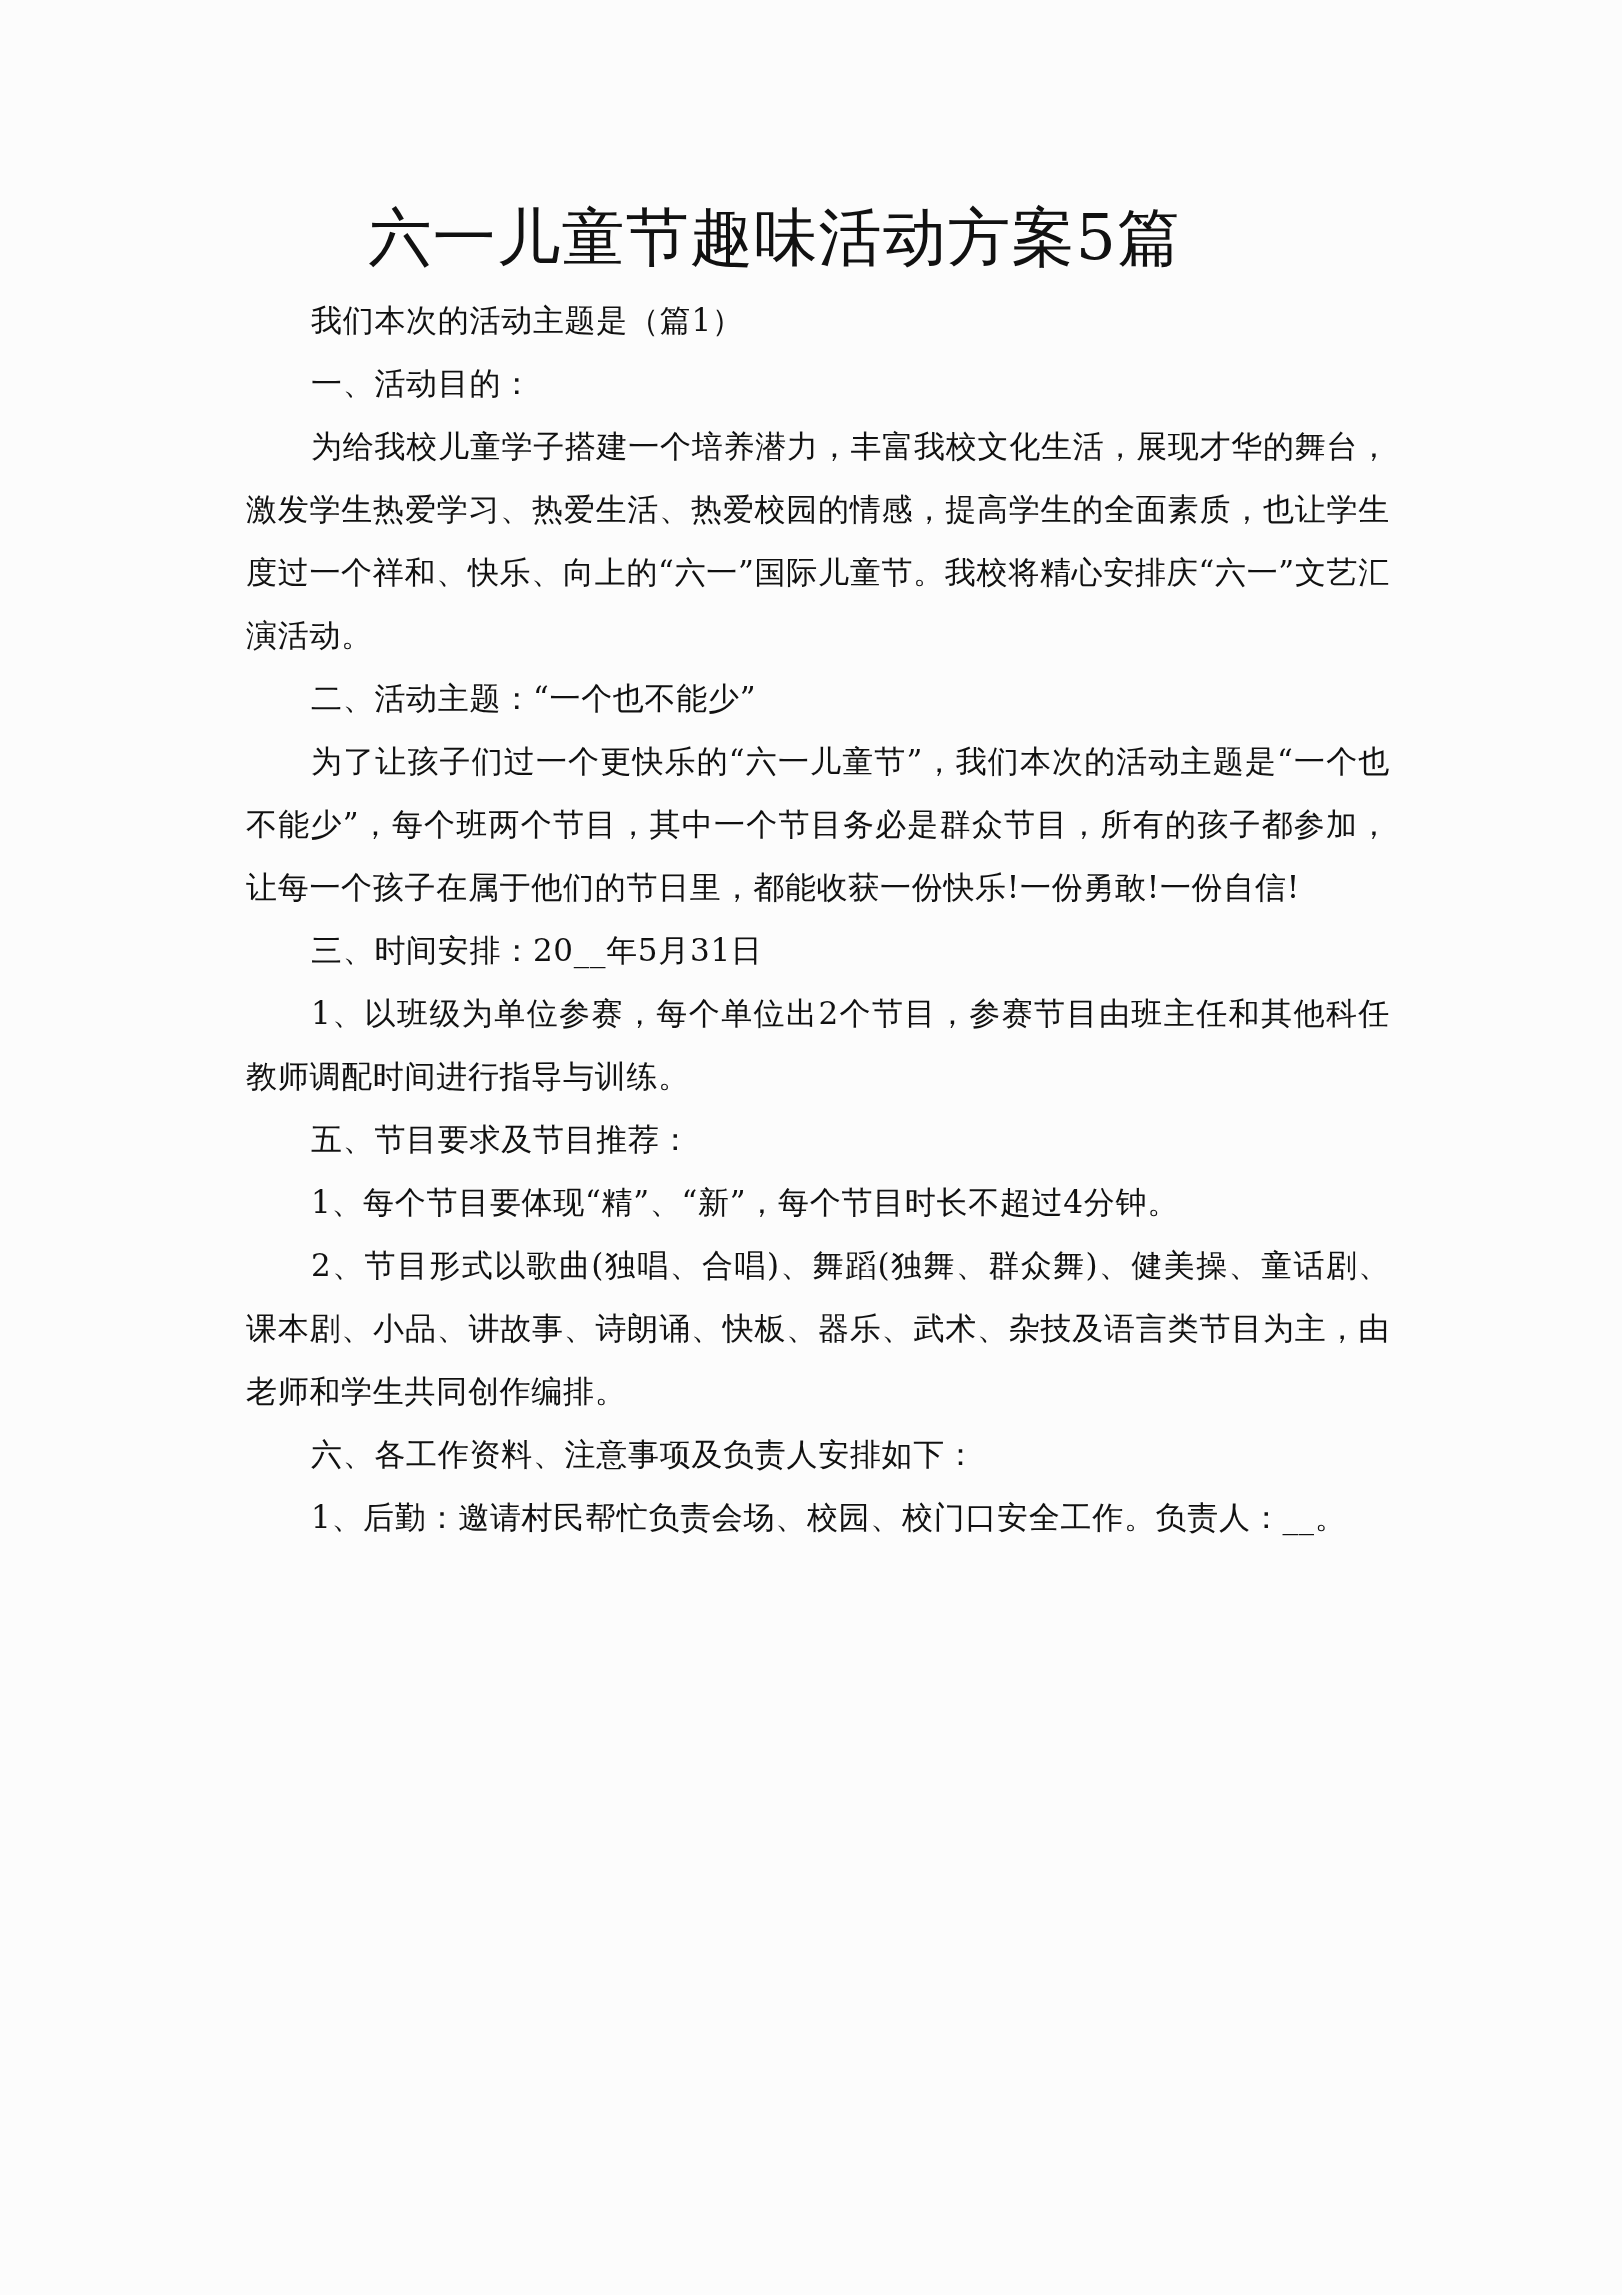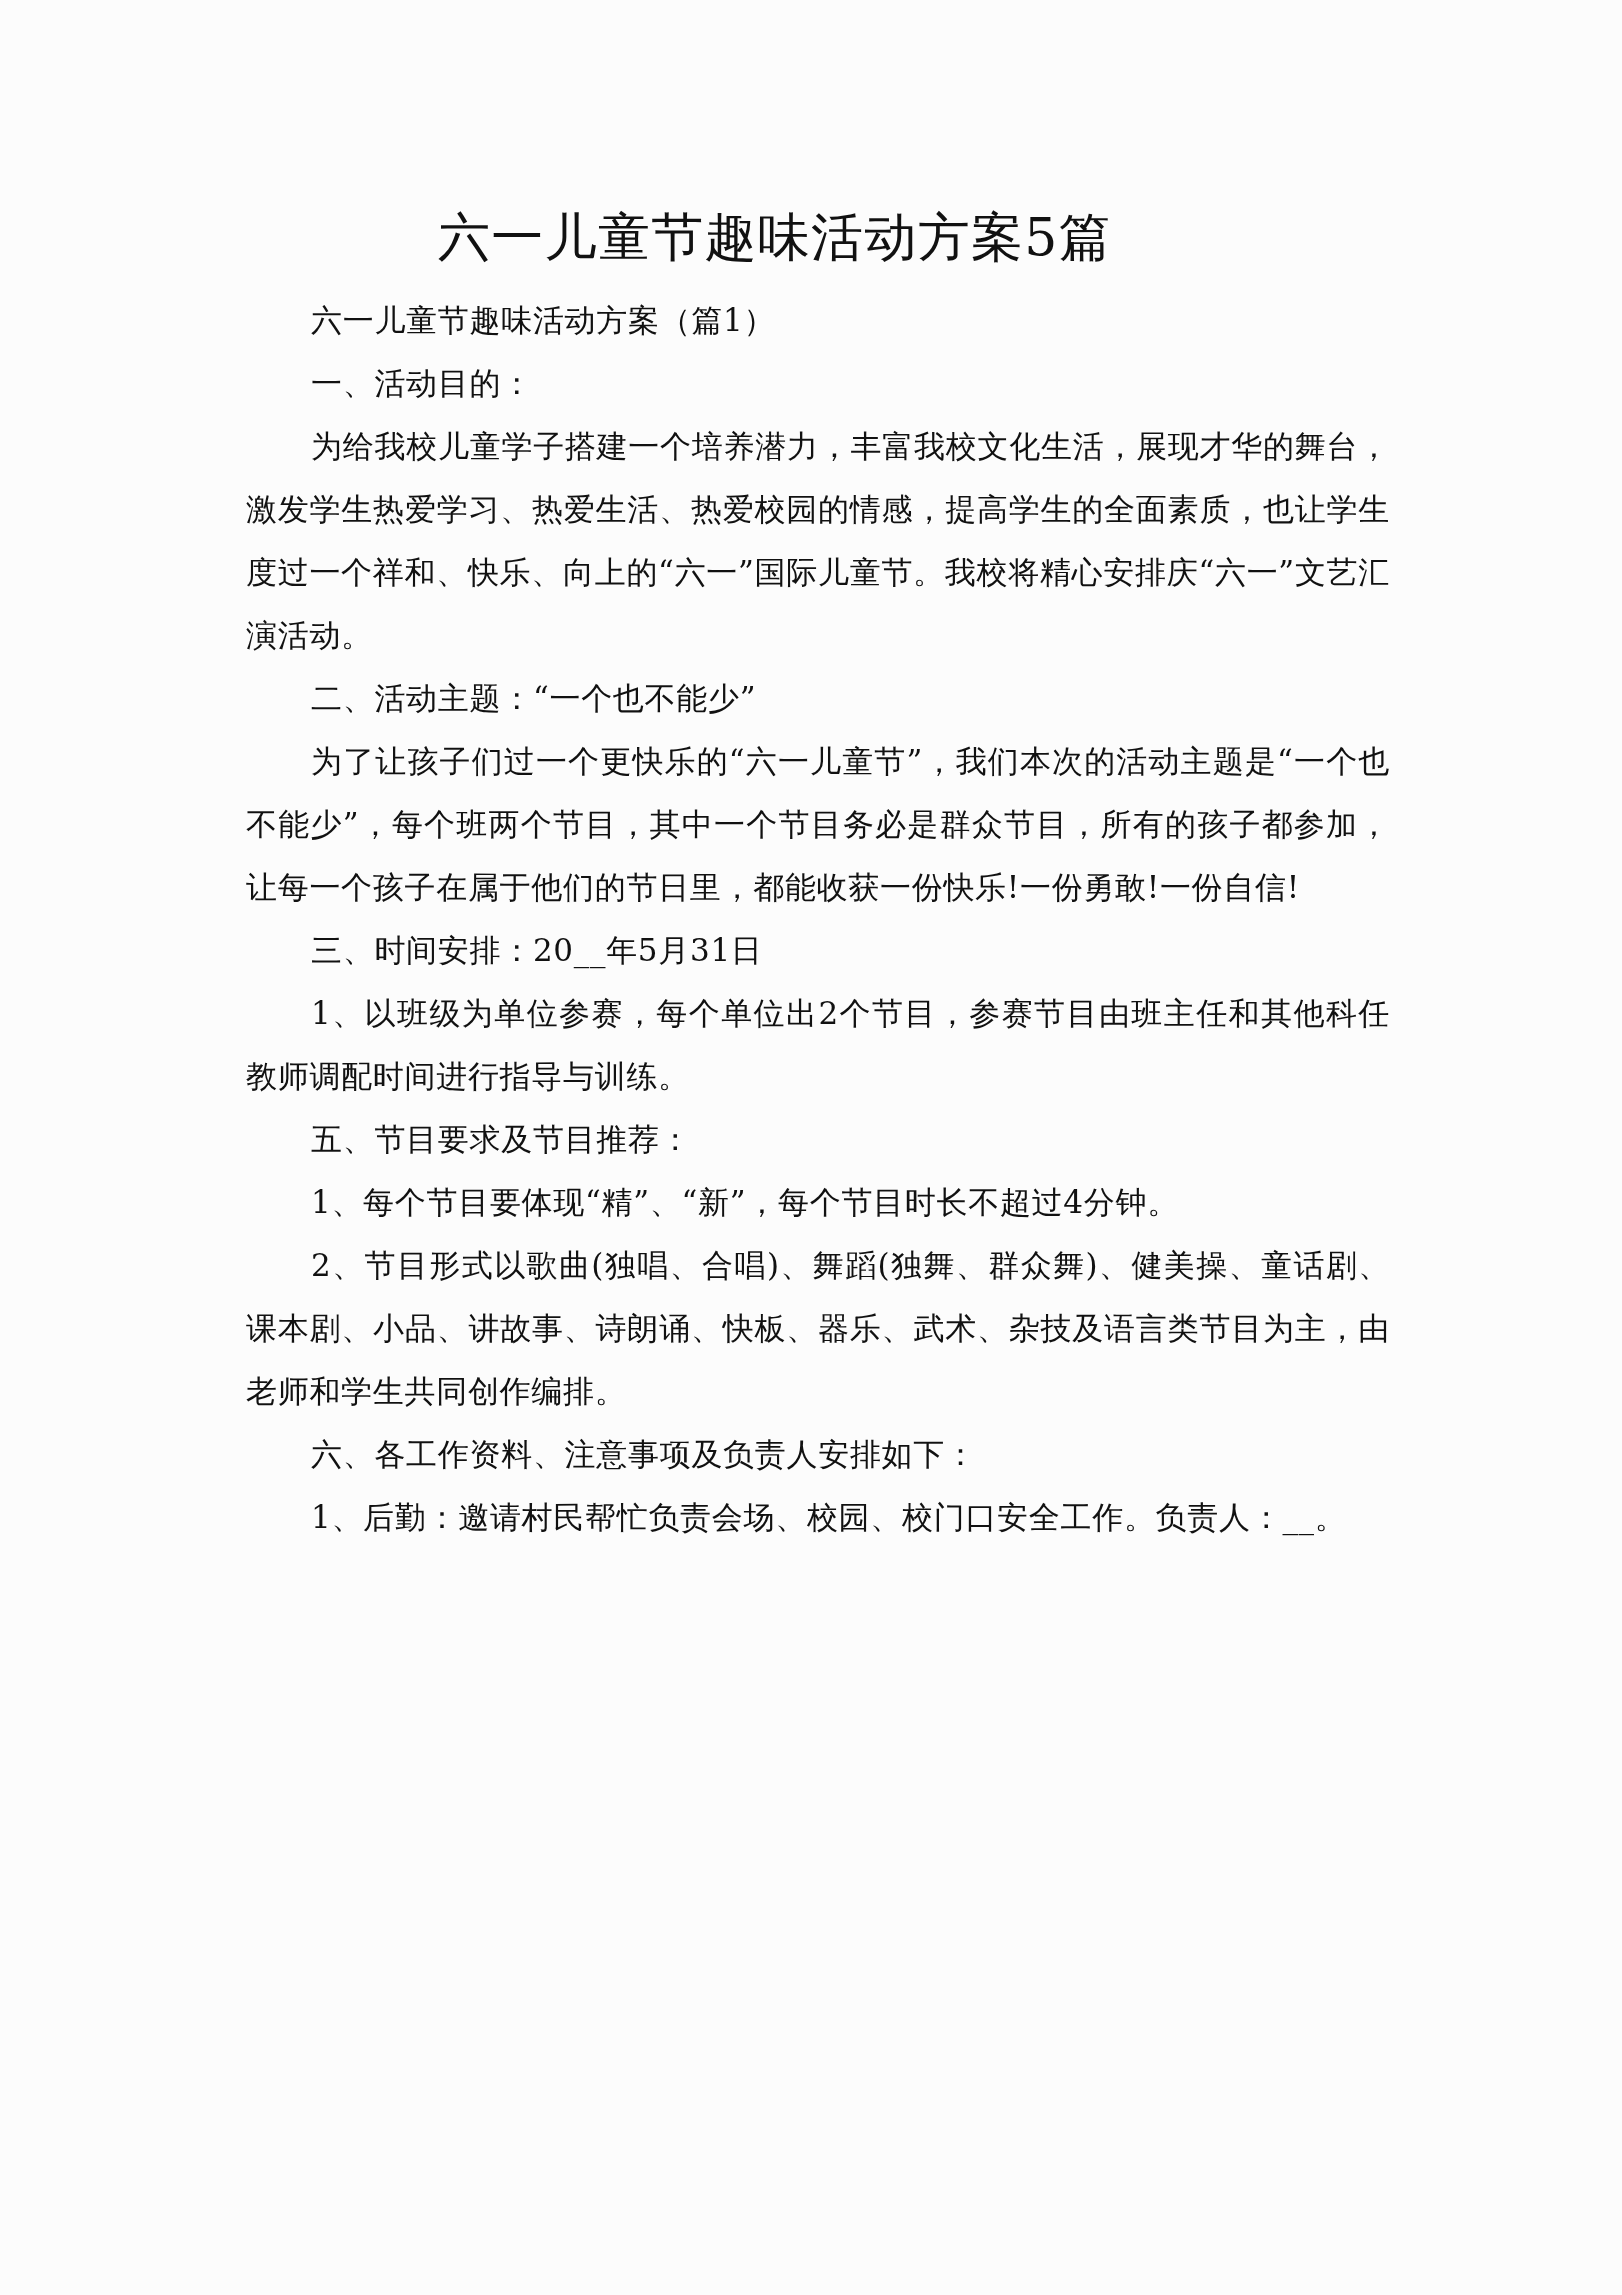--- a/index.html
+++ b/index.html
@@ -21,21 +21,21 @@
     width: 1623px;
     height: 2295px;
     background: #fcfcfc;
   }
   .doc-title {
     position: absolute;
     left: 0;
     top: 195px;
     width: 1550px;
     text-align: center;
-    font-size: 52px;
+    font-size: 63px;
     line-height: 85px;
     letter-spacing: 1.3px;
     font-weight: normal;
     margin: 0;
   }
   .body-text {
     position: absolute;
     left: 246px;
     top: 289px;
     width: 1144px;
@@ -53,21 +53,21 @@
     text-indent: 65px;
   }
 </style>
 </head>
 <body>
 
 <div class="page">
   <h1 class="doc-title">六一儿童节趣味活动方案5篇</h1>
 
   <div class="body-text">
-    <p class="para indent">六一儿童节趣味活动方案（篇1）</p>
+    <p class="para indent">我们本次的活动主题是（篇1）</p>
     <p class="para indent">一、活动目的：</p>
     <p class="para indent">为给我校儿童学子搭建一个培养潜力，丰富我校文化生活，展现才华的舞台，激发学生热爱学习、热爱生活、热爱校园的情感，提高学生的全面素质，也让学生度过一个祥和、快乐、向上的“六一”国际儿童节。我校将精心安排庆“六一”文艺汇演活动。</p>
     <p class="para indent">二、活动主题：“一个也不能少”</p>
     <p class="para indent">为了让孩子们过一个更快乐的“六一儿童节”，我们本次的活动主题是“一个也不能少”，每个班两个节目，其中一个节目务必是群众节目，所有的孩子都参加，让每一个孩子在属于他们的节日里，都能收获一份快乐!一份勇敢!一份自信!</p>
     <p class="para indent">三、时间安排：20__年5月31日</p>
     <p class="para indent">1、以班级为单位参赛，每个单位出2个节目，参赛节目由班主任和其他科任教师调配时间进行指导与训练。</p>
     <p class="para indent">五、节目要求及节目推荐：</p>
     <p class="para indent">1、每个节目要体现“精”、“新”，每个节目时长不超过4分钟。</p>
     <p class="para indent">2、节目形式以歌曲(独唱、合唱)、舞蹈(独舞、群众舞)、健美操、童话剧、课本剧、小品、讲故事、诗朗诵、快板、器乐、武术、杂技及语言类节目为主，由老师和学生共同创作编排。</p>
     <p class="para indent">六、各工作资料、注意事项及负责人安排如下：</p>

